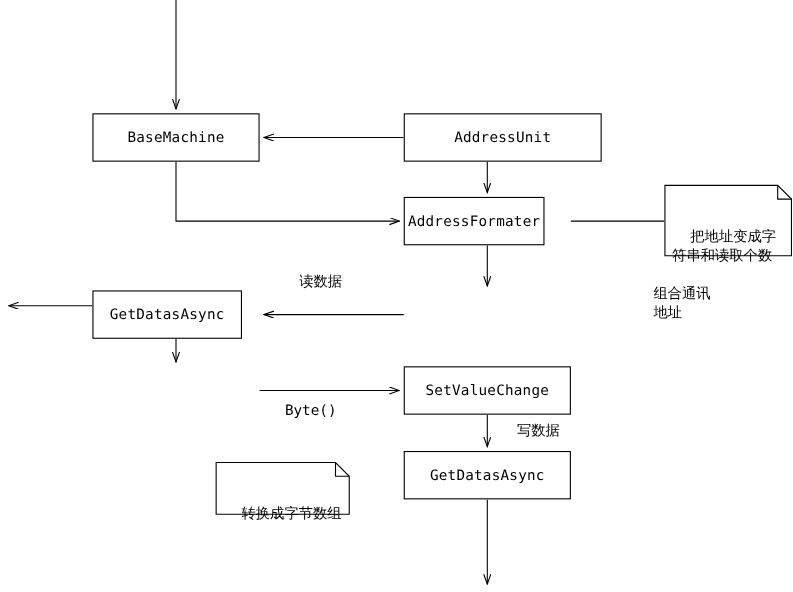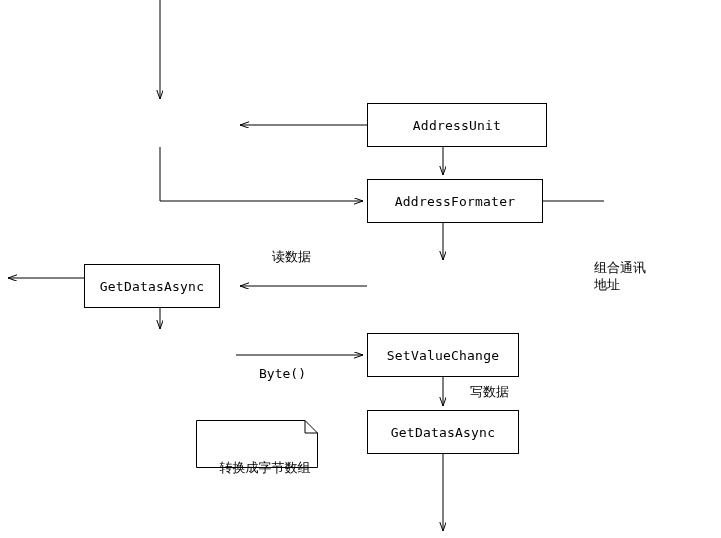--- a/index.html
+++ b/index.html
@@ -100,36 +100,46 @@
       <path d="M160,308 L160,329" marker-end="url(#arrow)"></path>
 
       <path d="M236,355 L363,355" marker-end="url(#arrow)"></path>
 
       <path d="M443,377 L443,406" marker-end="url(#arrow)"></path>
 
       <path d="M443,454 L443,531" marker-end="url(#arrow)"></path>
     </g>
   </svg>
 
+  <div class="node" style="left:84px;  top:103px; width:152px; height:44px;">
+      <span>BaseMachine</span>
+    </div>
   <div class="node" style="left:367px; top:103px; width:180px; height:44px;align-items:center;">
       <span>AddressUnit</span>
     </div>
-  <div class="node" style="left:367px; top:179px; width:176px; height:44px;">
+  <div class="node" style="left:367px; top:179px; width:128px; height:44px;">
       <span>AddressFormater</span>
     </div>
   <div class="node" style="left:84px;  top:264px; width:136px; height:44px;">
       <span>GetDatasAsync</span>
     </div>
   <div class="node" style="left:367px; top:333px; width:152px; height:44px;">
       <span>SetValueChange</span>
     </div>
   <div class="node" style="left:367px; top:410px; width:152px; height:44px;">
       <span>GetDatasAsync</span>
     </div>
 
+  <div class="note" style="left:604px; top:168px; width:116px; height:65px;">
+    <svg class="note-shape" viewBox="0 0 116 65" preserveAspectRatio="none">
+      <path d="M0.5,0.5 L103,0.5 L115.5,13 L115.5,64.5 L0.5,64.5 Z" fill="#ffffff" stroke="#000000" stroke-width="1"></path>
+      <path d="M103,0.5 L103,13 L115.5,13" fill="none" stroke="#000000" stroke-width="1"></path>
+    </svg>
+    <span class="note-text">把地址变成字符串和读取个数</span>
+  </div>
 
   <div class="note" style="left:196px; top:420px; width:122px; height:48px;">
     <svg class="note-shape" viewBox="0 0 122 48" preserveAspectRatio="none">
       <path d="M0.5,0.5 L109,0.5 L121.5,13 L121.5,47.5 L0.5,47.5 Z" fill="#ffffff" stroke="#000000" stroke-width="1"></path>
       <path d="M109,0.5 L109,13 L121.5,13" fill="none" stroke="#000000" stroke-width="1"></path>
     </svg>
     <span class="note-text">转换成字节数组</span>
   </div>
 
   <div class="label" style="left:272px; top:248px;">读数据</div>

